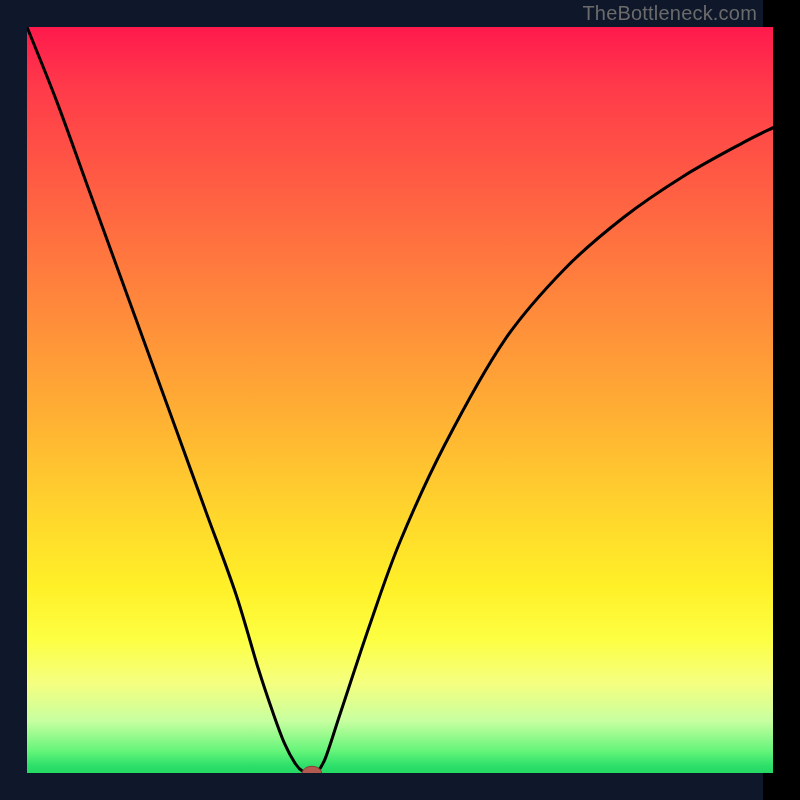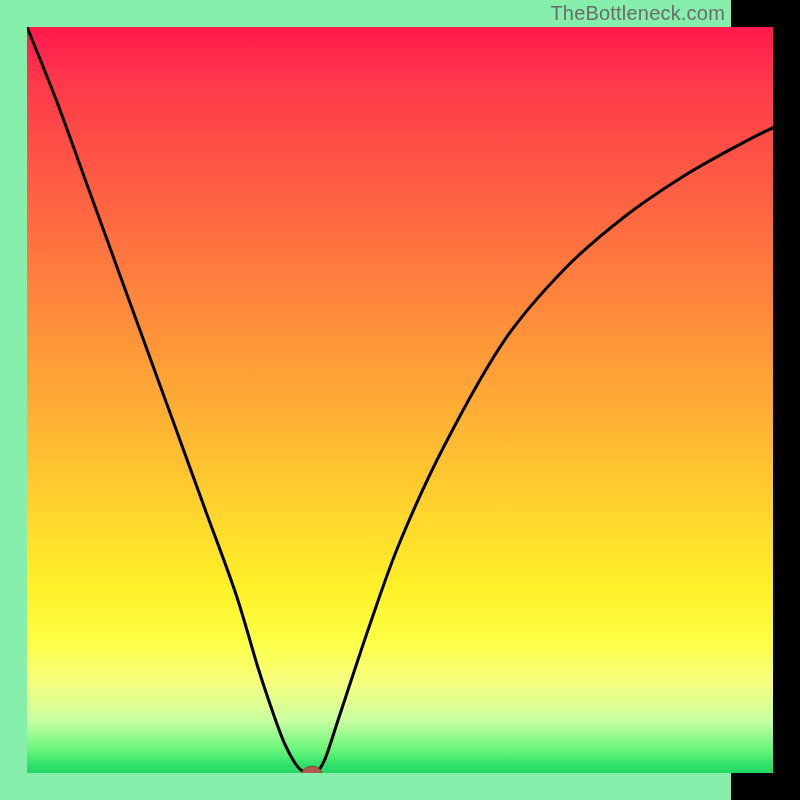--- a/index.html
+++ b/index.html
@@ -8,21 +8,22 @@
     width: 800px;
     height: 800px;
     overflow: hidden;
     background: #000;
     font-family: Arial, Helvetica, sans-serif;
   }
   .frame {
     position: relative;
     width: 731px;
     height: 800px;
-    background: #86efac;
+    background: #0f172a;
+    padding-left: 32px;
   }
   .plot {
     position: absolute;
     left: 27px;
     top: 27px;
     width: 746px;
     height: 746px;
     
     background: linear-gradient(to bottom,
       #ff1a4d 0%,

